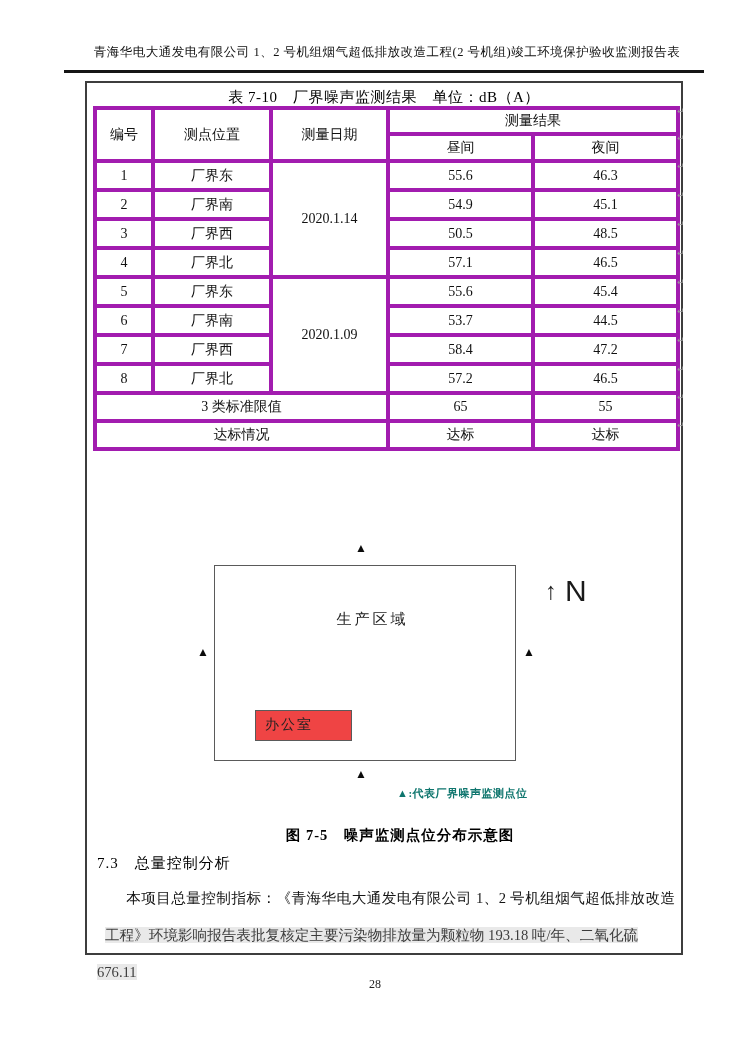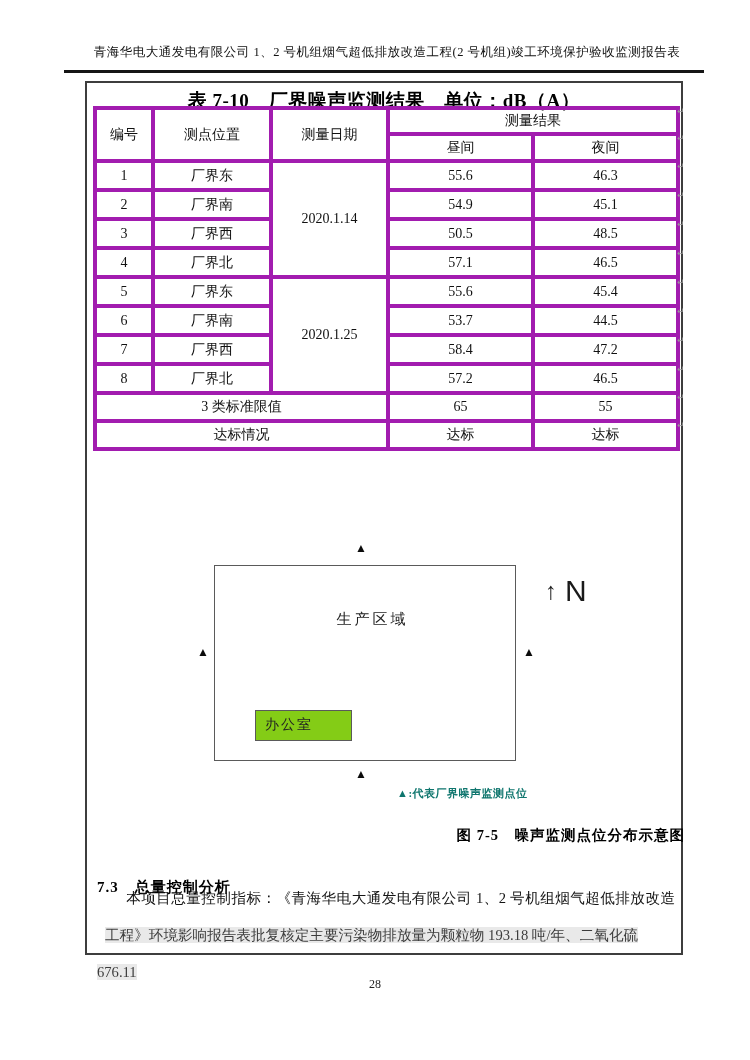--- a/index.html
+++ b/index.html
@@ -20,21 +20,21 @@
     background: #151515;
   }
 
   .content-box {
     position: absolute; top: 81px; left: 85px; width: 598px; height: 874px;
     border: 2px solid #3d3d3d; background: #fff;
   }
 
   .table-title {
     position: absolute; top: 5px; left: 0; width: 100%;
-    text-align: center; font-weight: bold; font-size: 19px; color: #000;
+    text-align: center; font-weight: normal; font-size: 15px; color: #000;
     letter-spacing: 0.5px;
   }
 
   table.noise {
     position: absolute; top: 23px; left: 6px;
     border-collapse: collapse; table-layout: fixed;
     font-size: 14px; color: #111;
   }
   table.noise td {
     border: 4px solid #a21caf; text-align: center; vertical-align: middle;
@@ -56,48 +56,48 @@
   .prod-rect {
     position: absolute; left: 127px; top: 27px; width: 302px; height: 196px;
     border: 1.5px solid #5a5a5a; background: #fff;
   }
   .area-label {
     position: absolute; left: 127px; top: 72px; width: 302px; text-align: center;
     font-size: 15px; letter-spacing: 3px; color: #222; padding-left: 15px;
   }
   .office-rect {
     position: absolute; left: 168px; top: 172px; width: 97px; height: 31px;
-    border: 1.5px solid #5a5a5a; background: #84cc16;
+    border: 1.5px solid #5a5a5a; background: #ef4444;
     font-size: 14px; line-height: 28px; padding-left: 9px; letter-spacing: 2px; color: #222;
   }
   .tri { position: absolute; font-size: 12px; color: #0b0b0b; line-height: 14px; }
   .tri-top    { left: 268px; top: 3px;   }
   .tri-bottom { left: 268px; top: 229px; }
   .tri-left   { left: 110px; top: 107px; }
   .tri-right  { left: 436px; top: 107px; }
   .north {
     position: absolute; left: 458px; top: 38px;
     font-family: "Liberation Sans", sans-serif; color: #1a1a1a;
     display: flex; align-items: center; gap: 8px;
   }
   .north .n-arrow { font-size: 24px; font-weight: 400; line-height: 30px; }
   .north .n-letter { font-size: 30px; line-height: 30px; }
   .legend {
     position: absolute; left: 310px; top: 248px;
     font-weight: bold; font-size: 11px; color: #0f766e; letter-spacing: 0.5px;
   }
 
   .fig-caption {
-    position: absolute; top: 743px; left: 4px; width: 100%;
-    text-align: right; font-weight: bold; font-size: 14.5px; color: #000;
+    position: absolute; top: 743px; left: 16px; width: 100%;
+    text-align: center; font-weight: bold; font-size: 14.5px; color: #000;
     letter-spacing: 1px;
   }
   .section-heading {
     position: absolute; top: 771px; left: 10px;
-    font-weight: bold; font-size: 15px; color: #000; letter-spacing: 1px; margin-top: 24px;
+    font-weight: normal; font-size: 15px; color: #000; letter-spacing: 1px;
   }
   .para2 {
     position: absolute; top: 797px; left: 10px; width: 578px;
     font-size: 14.6px; line-height: 37px; color: #141414;
   }
   .para2 .line1 { text-indent: 2em; text-align: justify; text-align-last: justify; }
   .para2 .line2 { text-align: left; }
   .para2 .line2 .hl { background: #e9e9e9; color: #3c3c3c; margin-left: 8px; }
 
   .page-number {
@@ -167,21 +167,21 @@
         <tr class="drow">
           <td>4</td>
           <td>厂界北</td>
           <td>57.1</td>
           <td>46.5</td>
         </tr>
 
         <tr class="drow">
           <td>5</td>
           <td>厂界东</td>
-          <td rowspan="4">2020.1.25</td>
+          <td rowspan="4">2020.1.09</td>
           <td>55.6</td>
           <td>45.4</td>
         </tr>
         <tr class="drow">
           <td>6</td>
           <td>厂界南</td>
           <td>53.7</td>
           <td>44.5</td>
         </tr>
         <tr class="drow">

